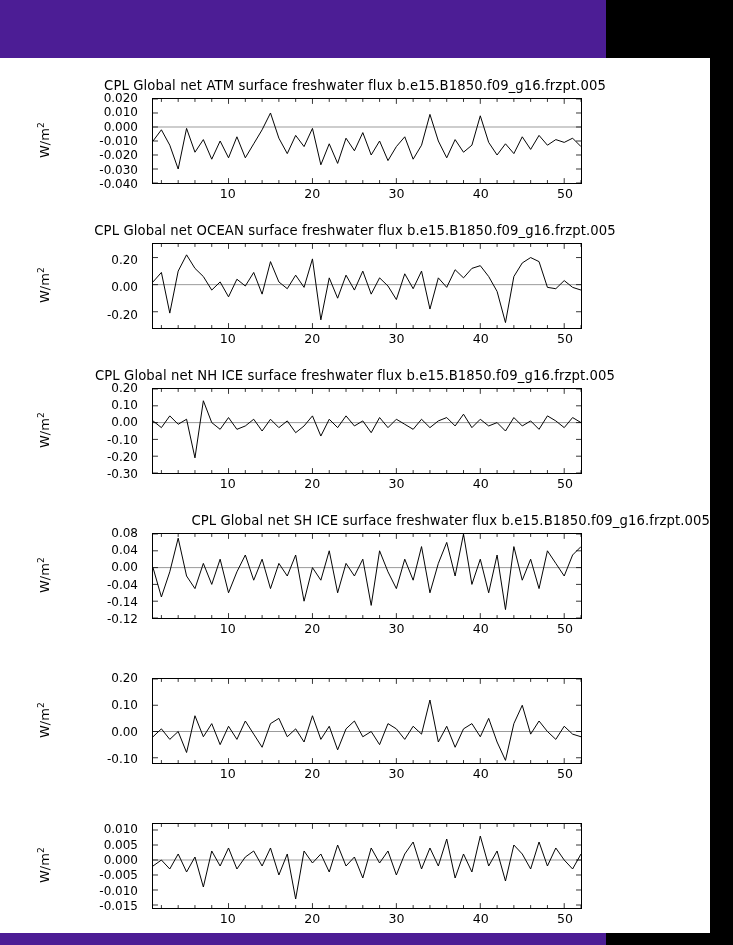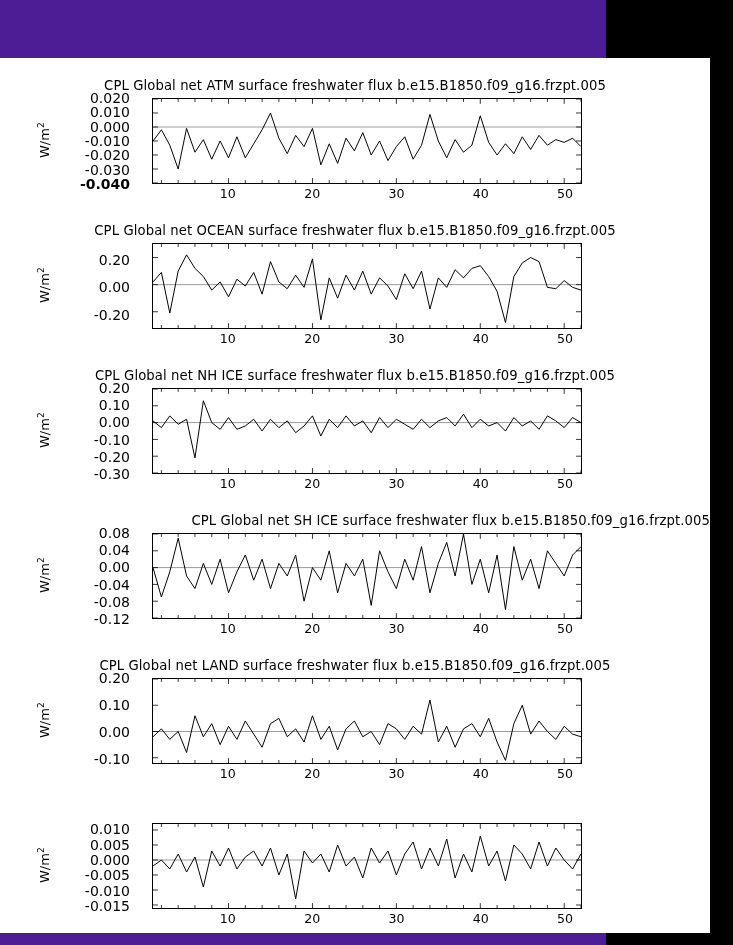--- a/index.html
+++ b/index.html
@@ -63,22 +63,22 @@
     white-space: nowrap;
     transform: rotate(-90deg);
     transform-origin: left top;
   }
   .ylabel sup {
     font-size: 9px;
     vertical-align: super;
   }
   .ytick {
     position: absolute;
-    right: 16px;
-    font-size: 14px;
+    right: 8px;
+    font-size: 12px;
     color: #000000;
     white-space: nowrap;
     transform: translateY(-50%);
   }
   .yticks {
     position: absolute;
     width: 72px;
     left: 74px;
   }
   .xtick {
@@ -104,21 +104,21 @@
     <div class="panel" style="top:0px;height:145px;">
       <div class="panel-title" style="top:20px;">CPL Global net ATM surface freshwater flux b.e15.B1850.f09_g16.frzpt.005</div>
       <div class="ylabel" style="left:36px;top:100px;">W/m<sup>2</sup></div>
       <div class="yticks" style="top:40px;height:86px;">
         <div class="ytick" style="top:0px;">0.020</div>
         <div class="ytick" style="top:14.33px;">0.010</div>
         <div class="ytick" style="top:28.67px;">0.000</div>
         <div class="ytick" style="top:43px;">-0.010</div>
         <div class="ytick" style="top:57.33px;">-0.020</div>
         <div class="ytick" style="top:71.67px;">-0.030</div>
-        <div class="ytick" style="top:86px;font-weight:bold;">-0.040</div>
+        <div class="ytick" style="top:86px;">-0.040</div>
       </div>
       <div class="plotbox" style="top:40px;height:86px;">
         <svg viewBox="0 0 430 86" preserveAspectRatio="none">
           <line class="zeroline" x1="0" y1="28.67" x2="430" y2="28.67" stroke="#808080" stroke-width="0.8"></line>
           <polyline fill="none" stroke="#000000" stroke-width="1" points="0.00,43.00 8.43,31.53 16.86,47.30 25.29,71.67 33.73,30.10 42.16,54.47 50.59,41.57 59.02,61.63 67.45,43.00 75.88,60.20 84.31,38.70 92.75,60.20 101.18,45.87 109.61,31.53 118.04,14.33 126.47,40.13 134.90,55.90 143.33,37.27 151.76,48.73 160.20,30.10 168.63,67.37 177.06,45.87 185.49,65.93 193.92,40.13 202.35,53.03 210.78,34.40 219.22,57.33 227.65,43.00 236.08,63.07 244.51,48.73 252.94,38.70 261.37,61.63 269.80,47.30 278.24,15.77 286.67,43.00 295.10,60.20 303.53,41.57 311.96,54.47 320.39,47.30 328.82,17.20 337.25,44.43 345.69,57.33 354.12,45.87 362.55,55.90 370.98,38.70 379.41,51.60 387.84,37.27 396.27,47.30 404.71,41.57 413.14,44.43 421.57,40.13 430.00,48.73"></polyline>
           <g stroke="#000000" stroke-width="0.8">
               <line x1="8.43" y1="86" x2="8.43" y2="83"></line>
               <line x1="8.43" y1="0" x2="8.43" y2="3"></line>
               <line x1="25.29" y1="86" x2="25.29" y2="83"></line>
               <line x1="25.29" y1="0" x2="25.29" y2="3"></line>
@@ -372,21 +372,21 @@
     </div>
 
     <div class="panel" style="top:435px;height:145px;">
       <div class="panel-title" style="top:20px;text-align:right;">CPL Global net SH ICE surface freshwater flux b.e15.B1850.f09_g16.frzpt.005</div>
       <div class="ylabel" style="left:36px;top:100px;">W/m<sup>2</sup></div>
       <div class="yticks" style="top:40px;height:86px;">
         <div class="ytick" style="top:0px;">0.08</div>
         <div class="ytick" style="top:17.2px;">0.04</div>
         <div class="ytick" style="top:34.4px;">0.00</div>
         <div class="ytick" style="top:51.6px;">-0.04</div>
-        <div class="ytick" style="top:68.8px;">-0.08</div>
+        <div class="ytick" style="top:68.8px;">-0.14</div>
         <div class="ytick" style="top:86px;">-0.12</div>
       </div>
       <div class="plotbox" style="top:40px;height:86px;">
         <svg viewBox="0 0 430 86" preserveAspectRatio="none">
           <line class="zeroline" x1="0" y1="34.40" x2="430" y2="34.40" stroke="#808080" stroke-width="0.8"></line>
           <polyline fill="none" stroke="#000000" stroke-width="1" points="0.00,34.40 8.43,64.50 16.86,38.70 25.29,4.30 33.73,43.00 42.16,55.90 50.59,30.10 59.02,51.60 67.45,25.80 75.88,60.20 84.31,38.70 92.75,21.50 101.18,47.30 109.61,25.80 118.04,55.90 126.47,30.10 134.90,43.00 143.33,21.50 151.76,68.80 160.20,34.40 168.63,47.30 177.06,17.20 185.49,60.20 193.92,30.10 202.35,43.00 210.78,25.80 219.22,73.10 227.65,17.20 236.08,38.70 244.51,55.90 252.94,25.80 261.37,47.30 269.80,12.90 278.24,60.20 286.67,30.10 295.10,8.60 303.53,43.00 311.96,0.00 320.39,51.60 328.82,25.80 337.25,60.20 345.69,21.50 354.12,77.40 362.55,12.90 370.98,47.30 379.41,25.80 387.84,55.90 396.27,17.20 404.71,30.10 413.14,43.00 421.57,21.50 430.00,12.90"></polyline>
           <g stroke="#000000" stroke-width="0.8">
               <line x1="8.43" y1="86" x2="8.43" y2="83"></line>
               <line x1="8.43" y1="0" x2="8.43" y2="3"></line>
               <line x1="25.29" y1="86" x2="25.29" y2="83"></line>
@@ -457,21 +457,20 @@
       <div class="xticks" style="top:128px;">
         <div class="xtick" style="left: 75.88px;">10</div>
         <div class="xtick" style="left: 160.2px;">20</div>
         <div class="xtick" style="left: 244.51px;">30</div>
         <div class="xtick" style="left: 328.82px;">40</div>
         <div class="xtick" style="left: 413.14px;">50</div>
       </div>
     </div>
 
     <div class="panel" style="top:580px;height:145px;">
-      <div class="panel-title" style="top:20px;">CPL Global net LAND surface freshwater flux b.e15.B1850.f09_g16.frzpt.005</div>
       <div class="ylabel" style="left:36px;top:100px;">W/m<sup>2</sup></div>
       <div class="yticks" style="top:40px;height:86px;">
         <div class="ytick" style="top:0px;">0.20</div>
         <div class="ytick" style="top:26.9px;">0.10</div>
         <div class="ytick" style="top:53.8px;">0.00</div>
         <div class="ytick" style="top:80.6px;">-0.10</div>
       </div>
       <div class="plotbox" style="top:40px;height:86px;">
         <svg viewBox="0 0 430 86" preserveAspectRatio="none">
           <line class="zeroline" x1="0" y1="53.75" x2="430" y2="53.75" stroke="#808080" stroke-width="0.8"></line>

